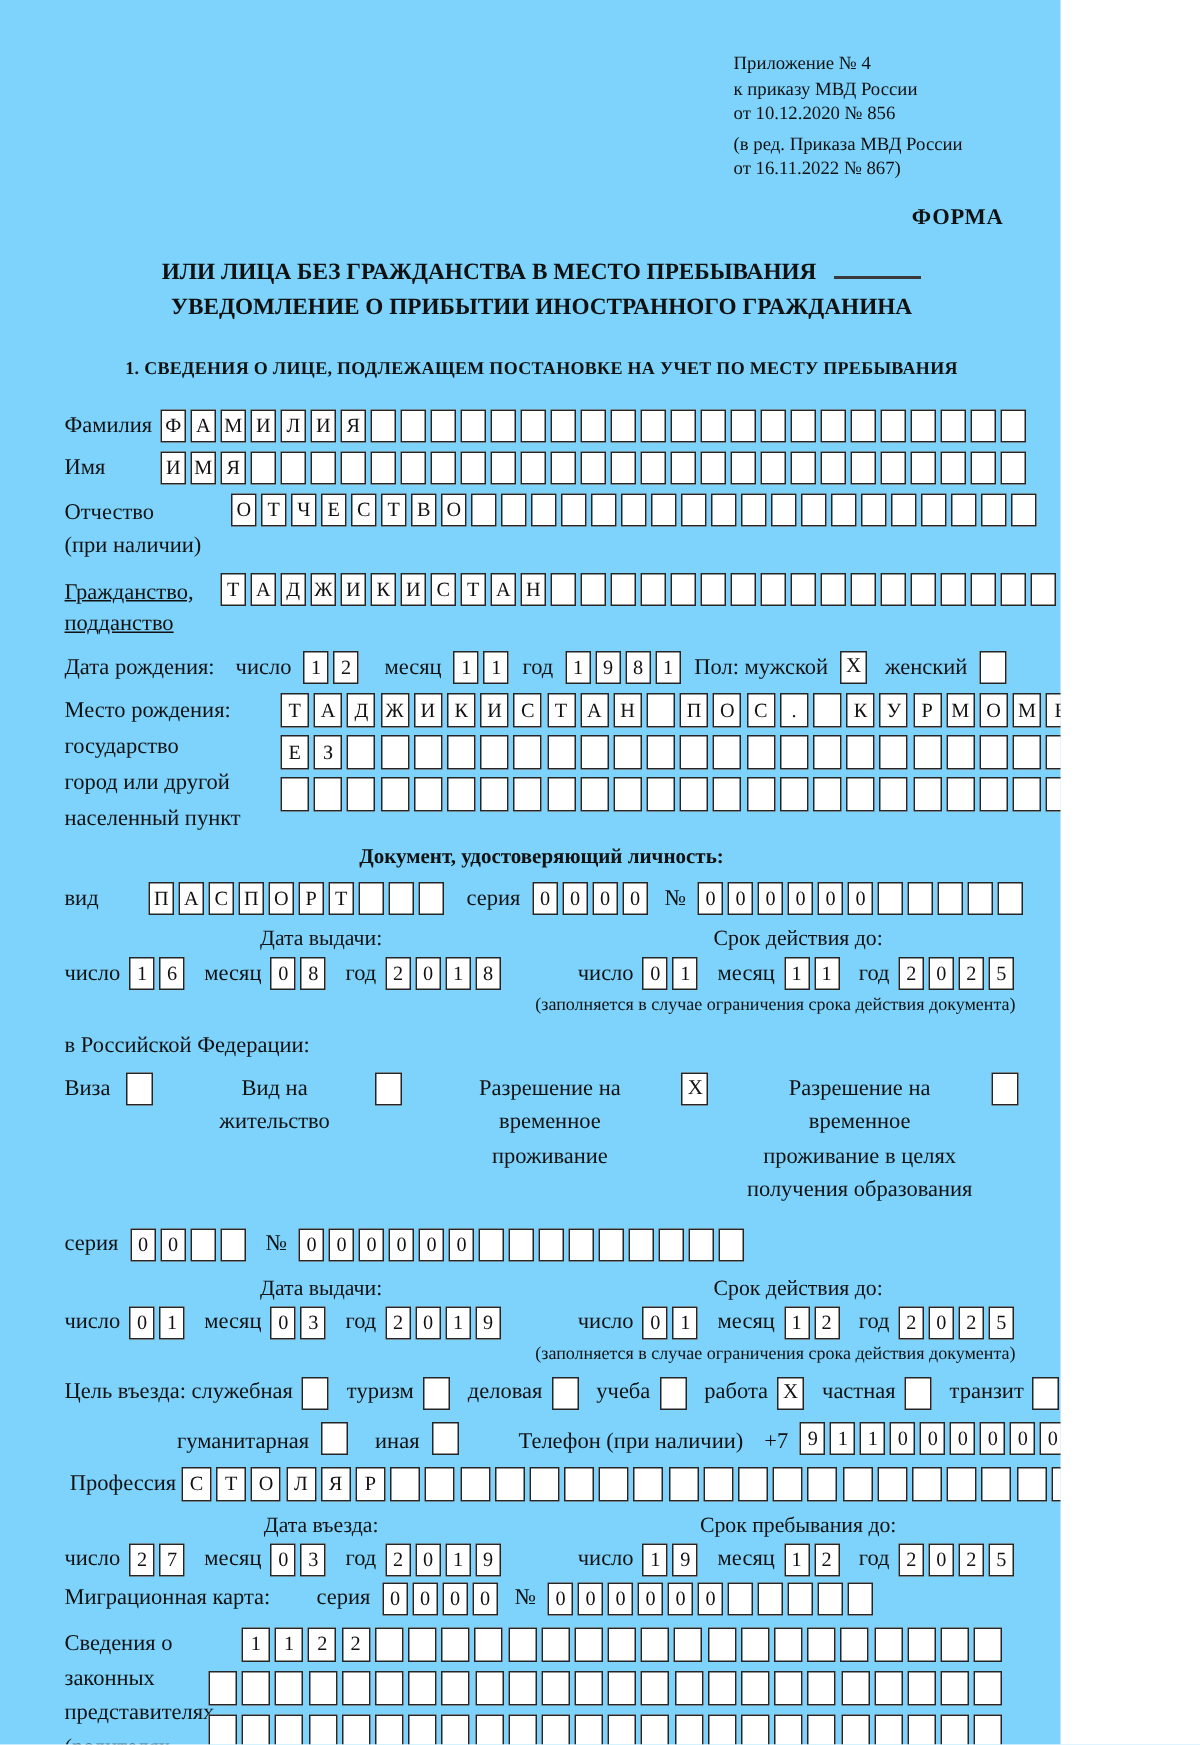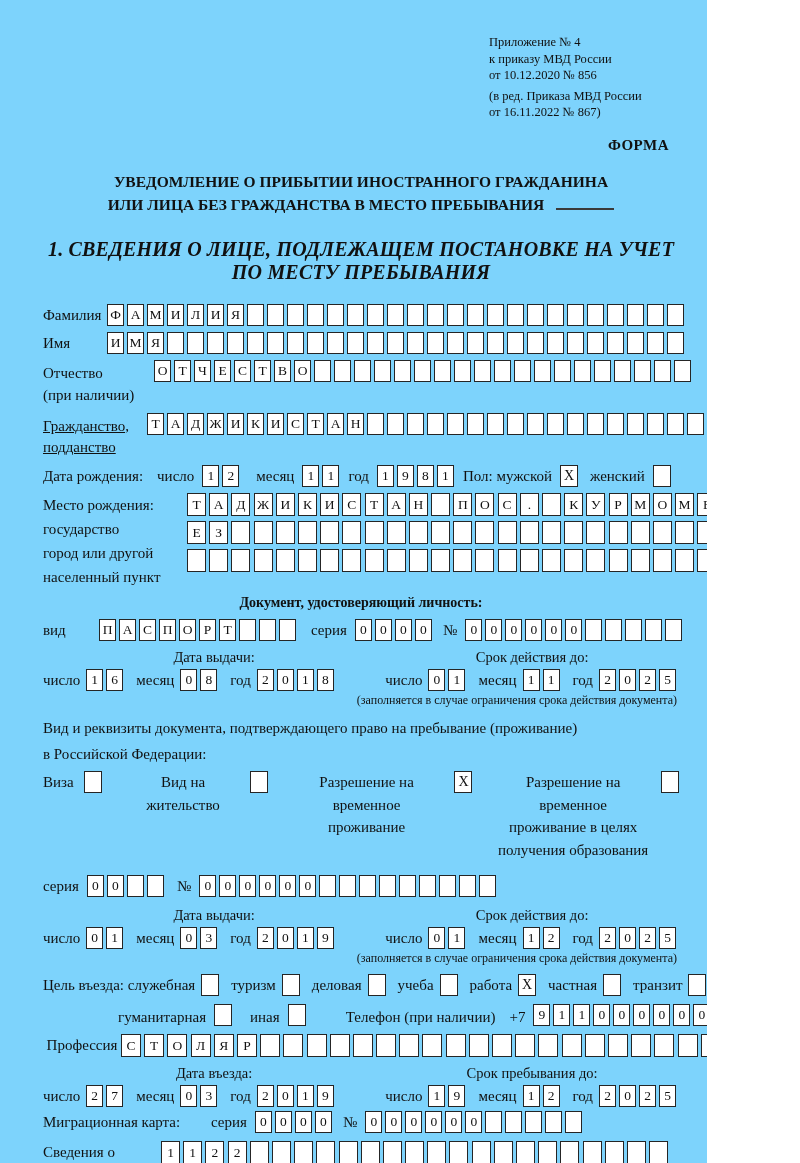--- a/index.html
+++ b/index.html
@@ -8,21 +8,21 @@
     padding:34px 28px 10px 43px;
     font-family:"Liberation Serif","DejaVu Serif",serif;
     color:#111;font-size:15px;position:relative;overflow:hidden;background:#7dd3fc;
   }
   
   .appendix{margin-left:auto;width:190px;font-size:12.5px;line-height:1.32;}
   .appendix .ed{margin-top:4px;}
   .forma{font-weight:bold;font-size:15px;text-align:right;padding-right:10px;margin-top:16px;letter-spacing:.5px;}
   .title{font-weight:bold;font-size:15.5px;text-align:center;line-height:1.5;margin-top:16px;}
   .title .uline{display:inline-block;width:58px;border-bottom:2.2px solid #3a3a3a;height:1px;margin-left:12px;}
-  .sec-head{font-weight:bold;font-size:20px;text-align:center;margin-top:22px;letter-spacing:.2px;font-style:italic;}
+  .sec-head{font-weight:bold;font-size:12px;text-align:center;margin-top:22px;letter-spacing:.2px;}
 
   .rows{margin-top:20px;}
   .frow{display:flex;align-items:flex-start;margin-bottom:6px;}
   .frow .lbl{flex:none;padding-top:3px;}
   .lbl2{line-height:1.45;}
   .cells{display:flex;flex-wrap:nowrap;}
   .c,.cm,.cp{
     display:inline-flex;align-items:center;justify-content:center;flex:none;
     border:1.6px solid #252525;background:#fff;color:#111;
     font-size:13.5px;font-family:"Liberation Serif",serif;
@@ -99,22 +99,22 @@
     <div>Приложение № 4</div>
     <div>к приказу МВД России</div>
     <div>от 10.12.2020 № 856</div>
     <div class="ed">(в ред. Приказа МВД России</div>
     <div>от 16.11.2022 № 867)</div>
   </div>
 
   <div class="forma">ФОРМА</div>
 
   <div class="title">
+    <div><span>ИЛИ ЛИЦА БЕЗ ГРАЖДАНСТВА В МЕСТО ПРЕБЫВАНИЯ</span><span class="uline"></span></div>
     <div>УВЕДОМЛЕНИЕ О ПРИБЫТИИ ИНОСТРАННОГО ГРАЖДАНИНА</div>
-    <div><span>ИЛИ ЛИЦА БЕЗ ГРАЖДАНСТВА В МЕСТО ПРЕБЫВАНИЯ</span><span class="uline"></span></div>
   </div>
 
   <div class="sec-head">1. СВЕДЕНИЯ О ЛИЦЕ, ПОДЛЕЖАЩЕМ ПОСТАНОВКЕ НА УЧЕТ ПО МЕСТУ ПРЕБЫВАНИЯ</div>
 
   <div class="rows">
 
     <div class="frow">
       <div class="lbl w64">Фамилия</div>
       <div class="cells">
           <span class="c">Ф</span>
@@ -451,21 +451,20 @@
               <span class="c">0</span>
               <span class="c">2</span>
               <span class="c">5</span>
             </span>
         </div>
       </div>
     </div>
     <div class="smallnote">(заполняется в случае ограничения срока действия документа)</div>
 
     <div class="para">
-      <div>Вид и реквизиты документа, подтверждающего право на пребывание (проживание)</div>
       <div>в Российской Федерации:</div>
     </div>
 
     <div class="permits">
       <div class="opt">
         <div class="txt">Виза</div>
         <span class="cbx"></span>
       </div>
       <div class="sp2"></div>
       <div class="opt">

